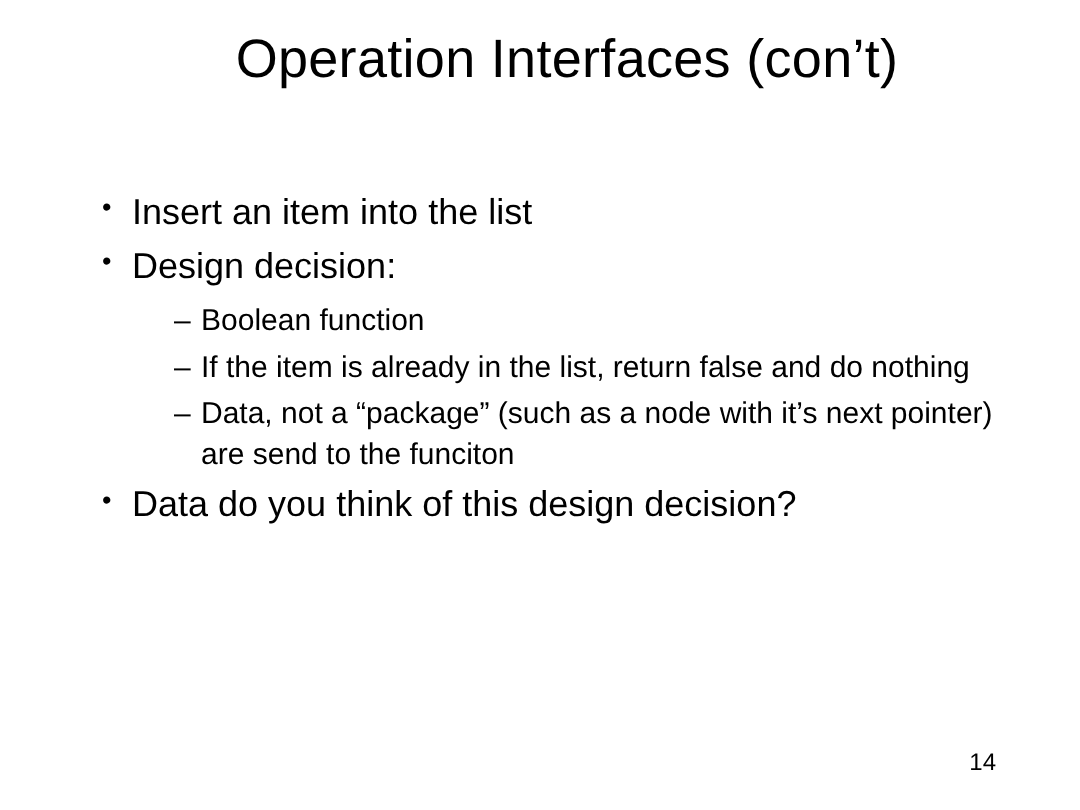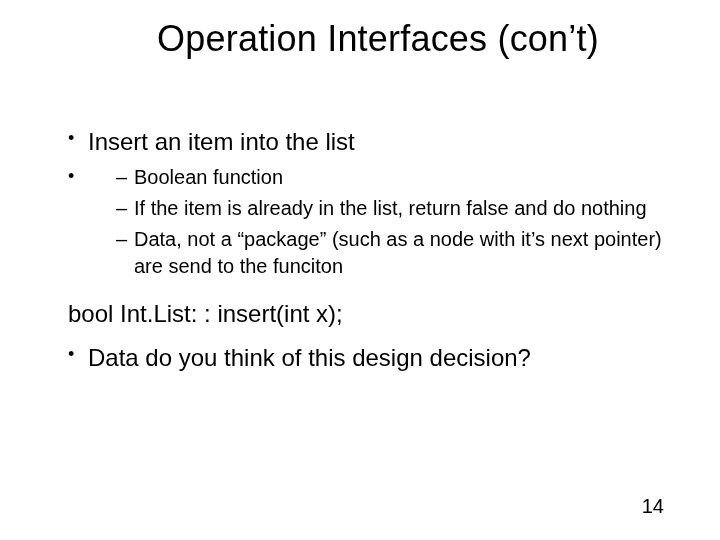--- a/index.html
+++ b/index.html
@@ -77,43 +77,42 @@
   .footer-left {
     position: absolute;
     left: 68px;
     bottom: 24px;
     font-size: 12px;
   }
   .footer-right {
     position: absolute;
     right: 56px;
     bottom: 22px;
-    font-size: 20px;
+    font-size: 16px;
   }
 </style>
 </head>
 <body>
 
 <div class="slide">
 
   <div class="title">Operation Interfaces (con’t)</div>
 
   <div class="body">
     <ul class="level1">
       <li><span>Insert an item into the list</span></li>
-      <li>
+      <li><span>Design decision:</span>
         <ul class="level2">
           <li><span>Boolean function</span></li>
           <li><span>If the item is already in the list, return false and do nothing</span></li>
           <li><span>Data, not a “package” (such as a node with it’s next pointer) are send to the funciton</span></li>
         </ul>
       </li>
     </ul>
 
-    <div class="code-line">bool Int.List: : insert(int x);</div>
 
     <ul class="level1">
       <li><span>Data do you think of this design decision?</span></li>
     </ul>
   </div>
 
   <div class="footer-right">14</div>
 
 </div>
 

